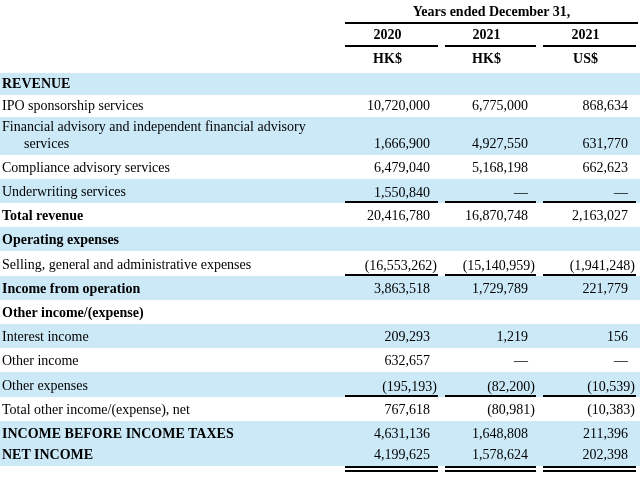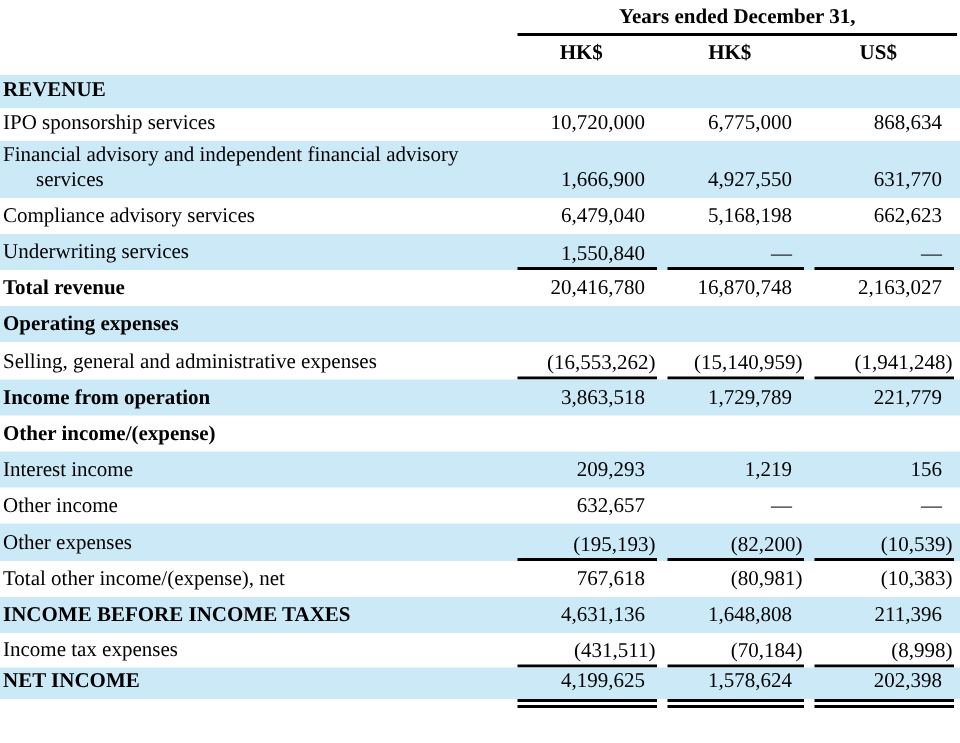--- a/index.html
+++ b/index.html
@@ -58,20 +58,32 @@
         <col class="c-3">
     </colgroup>
     <tbody>
 
       <tr class="hdr-a rh24">
         <td class="label"></td>
         <td class="span3" colspan="3">
           <div class="inner">Years ended December 31,</div>
         </td>
       </tr>
+      <tr class="hdr-b rh23">
+        <td class="label"></td>
+        <td class="num c1">
+            <div class="inner">2020</div>
+          </td>
+        <td class="num c2">
+            <div class="inner">2021</div>
+          </td>
+        <td class="num c3">
+            <div class="inner">2021</div>
+          </td>
+      </tr>
       <tr class="hdr-c rh26">
         <td class="label"></td>
         <td class="num c1">
             <div class="inner">HK$</div>
           </td>
         <td class="num c2">
             <div class="inner">HK$</div>
           </td>
         <td class="num c3">
             <div class="inner">US$</div>
@@ -249,32 +261,20 @@
       <tr class="shaded bold rh24">
         <td class="label">INCOME BEFORE INCOME TAXES</td>
         <td class="num c1">
             <div class="inner">4,631,136</div>
           </td>
         <td class="num c2">
             <div class="inner">1,648,808</div>
           </td>
         <td class="num c3">
             <div class="inner">211,396</div>
-          </td>
-      </tr>
-      <tr class="rule-after rh23">
-        <td class="label">Income tax expenses</td>
-        <td class="num c1">
-            <div class="inner paren">(431,511)</div>
-          </td>
-        <td class="num c2">
-            <div class="inner paren">(70,184)</div>
-          </td>
-        <td class="num c3">
-            <div class="inner paren">(8,998)</div>
           </td>
       </tr>
       <tr class="shaded bold rh20">
         <td class="label">NET INCOME</td>
         <td class="num c1">
             <div class="inner">4,199,625</div>
           </td>
         <td class="num c2">
             <div class="inner">1,578,624</div>
           </td>

